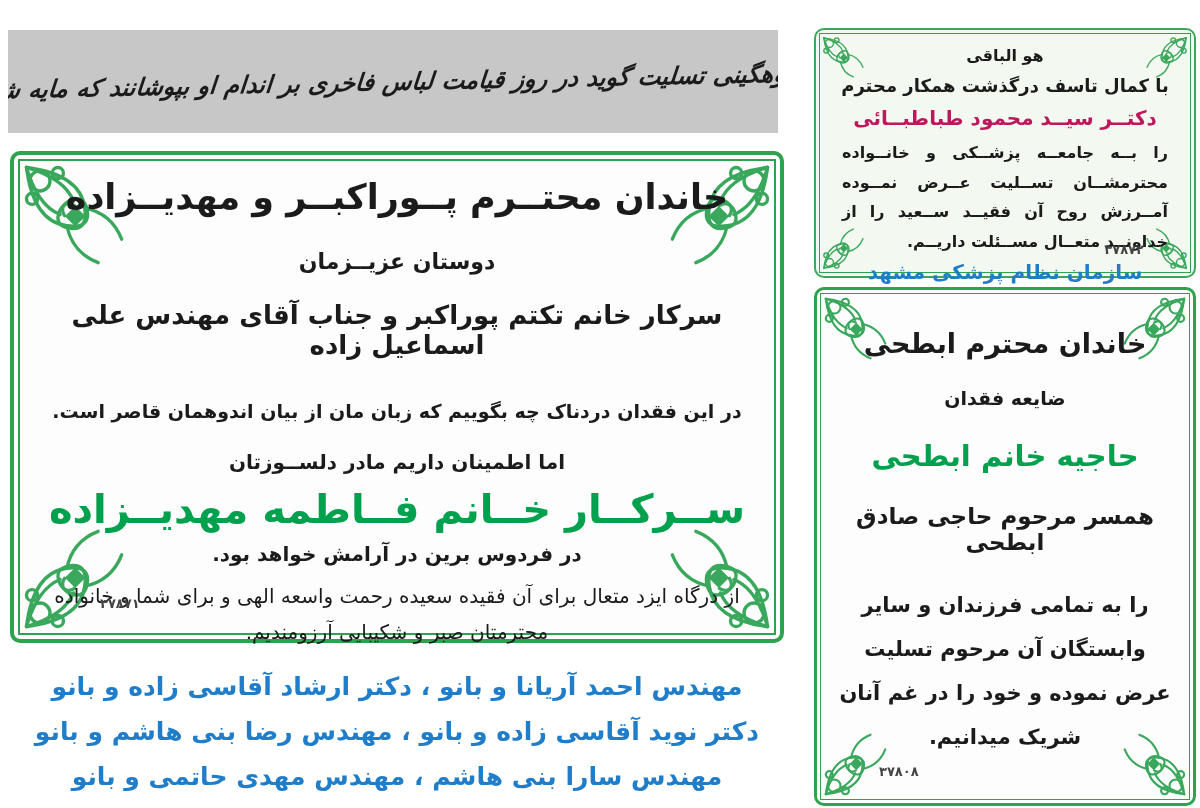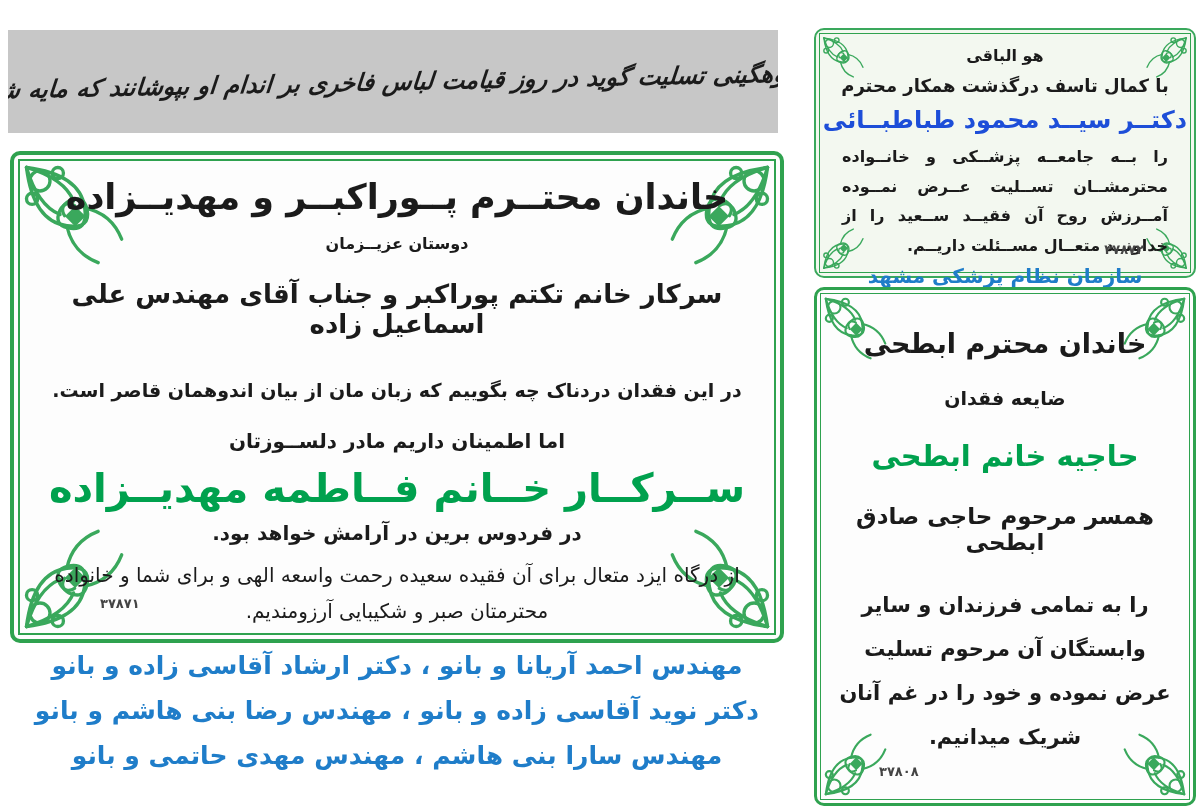--- a/index.html
+++ b/index.html
@@ -47,33 +47,33 @@
   .corner.tl { top:2px;  right:auto; left:2px; }
   .corner.tr { top:2px;  right:2px; transform:scaleX(-1); }
   .corner.bl { bottom:2px; left:2px;  transform:scaleY(-1); }
   .corner.br { bottom:2px; right:2px; transform:scale(-1,-1); }
   .corner.big   { width:112px; height:112px; }
   .corner.mid   { width:70px;  height:70px; }
   .corner.small { width:46px;  height:46px; }
 
   
   .left-box .ln-title  { margin-top:16px; font-size:35px; font-weight:bold; }
-  .left-box .ln-sub    { margin-top:17px; font-size:16px; font-weight:bold; }
+  .left-box .ln-sub    { margin-top:32px; font-size:22px; font-weight:bold; }
   .left-box .ln-bold   { margin-top:26px; font-size:26px; font-weight:bold; }
   .left-box .ln-reg    { margin-top:40px; font-size:19px; font-weight:600; }
   .left-box .ln-assure { margin-top:28px; font-size:20px; font-weight:600; }
   .left-box .ln-name   { margin-top:12px; font-size:40px; font-weight:bold; color:#00a14e; }
   .left-box .ln-after  { margin-top:10px; font-size:20px; font-weight:600; }
   .left-box .ln-small  { margin-top:12px; font-size:20px; font-weight:400; line-height:1.8; max-width:700px; }
   .left-box .ln-sigs   { margin-top:14px; font-size:25px; font-weight:bold; color:#1f7dc9; line-height:1.8; }
 
   
   .tr-box .tn-header { margin-top:12px; font-size:16px; font-weight:bold; }
   .tr-box .tn-line1  { margin-top:10px; font-size:18px; font-weight:bold; }
-  .tr-box .tn-name   { margin-top:10px; font-size:24px; font-weight:bold; color:#1d4ed8; }
+  .tr-box .tn-name   { margin-top:10px; font-size:20px; font-weight:bold; color:#be185d; }
   .tr-box .tn-body   {
     margin-top:8px; font-size:16px; font-weight:bold; line-height:1.85;
     text-align:justify; padding:0 22px; width:100%;
   }
   .tr-box .tn-sig    { margin-top:4px; font-size:20px; font-weight:bold; color:#1f7dc9; }
 
   
   .br-box .bn-title { margin-top:34px; font-size:27px; font-weight:bold; }
   .br-box .bn-line1 { margin-top:28px; font-size:19px; font-weight:bold; }
   .br-box .bn-name  { margin-top:30px; font-size:29px; font-weight:bold; color:#00a14e; }

